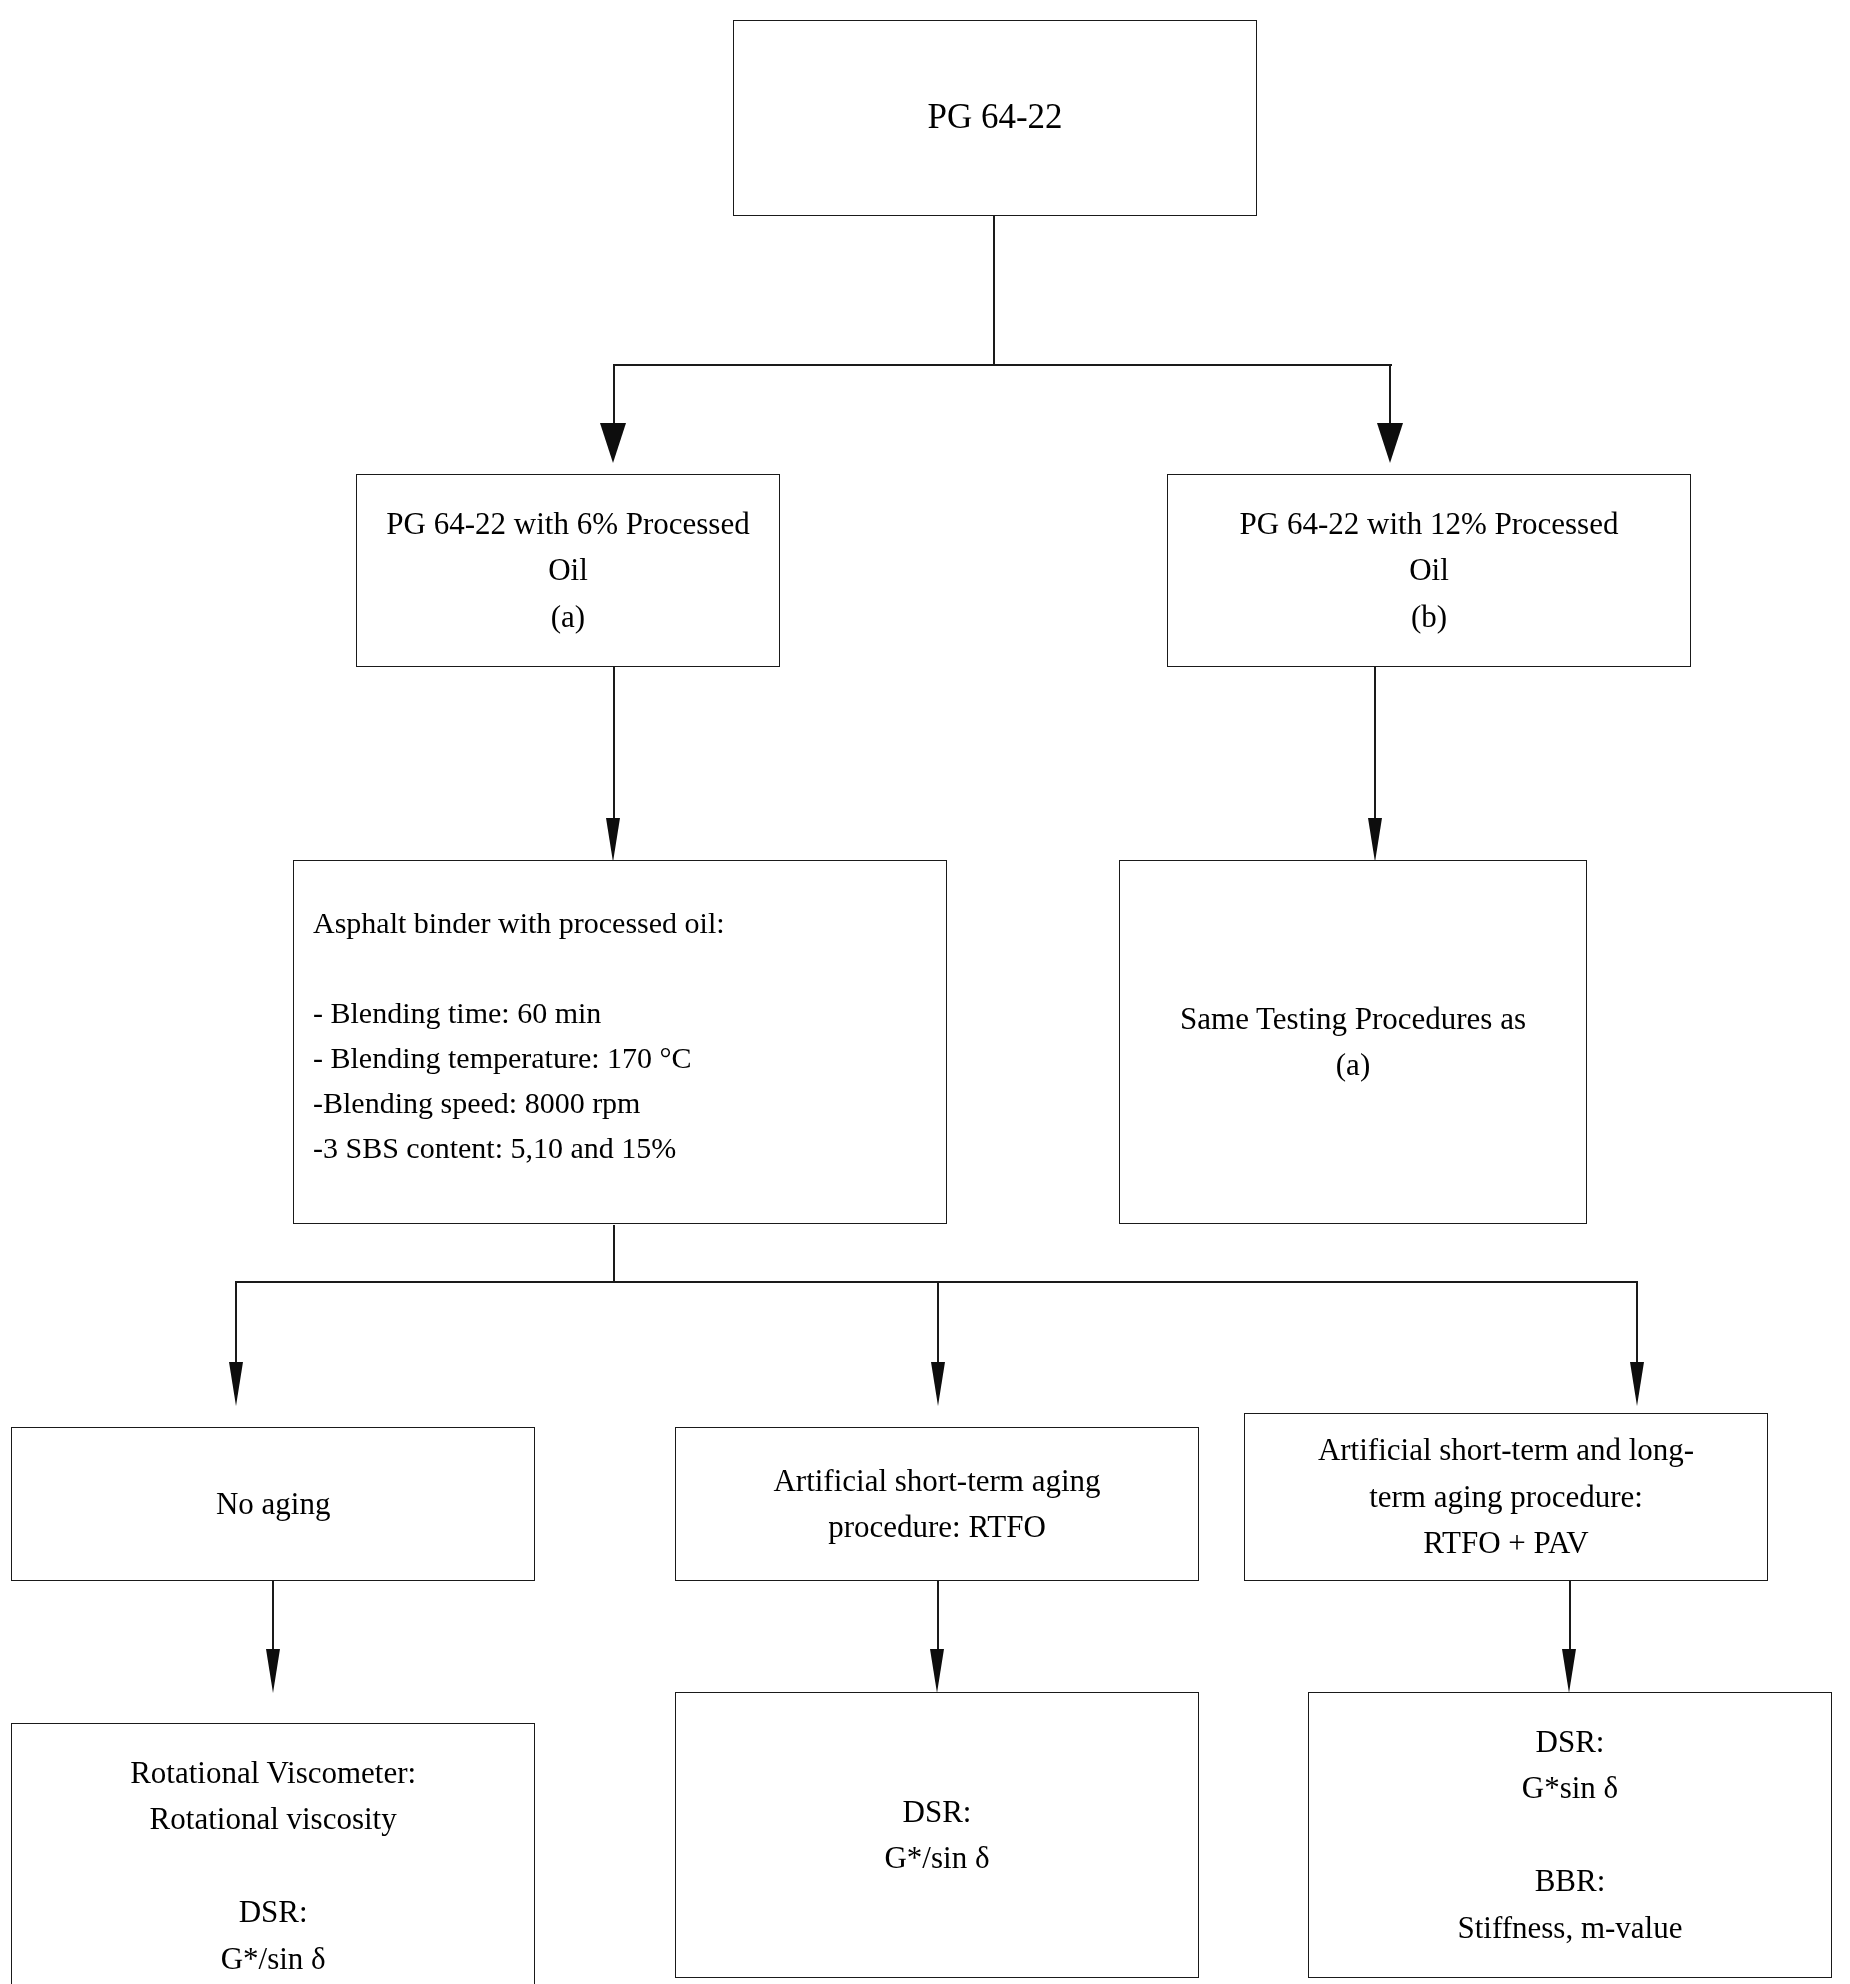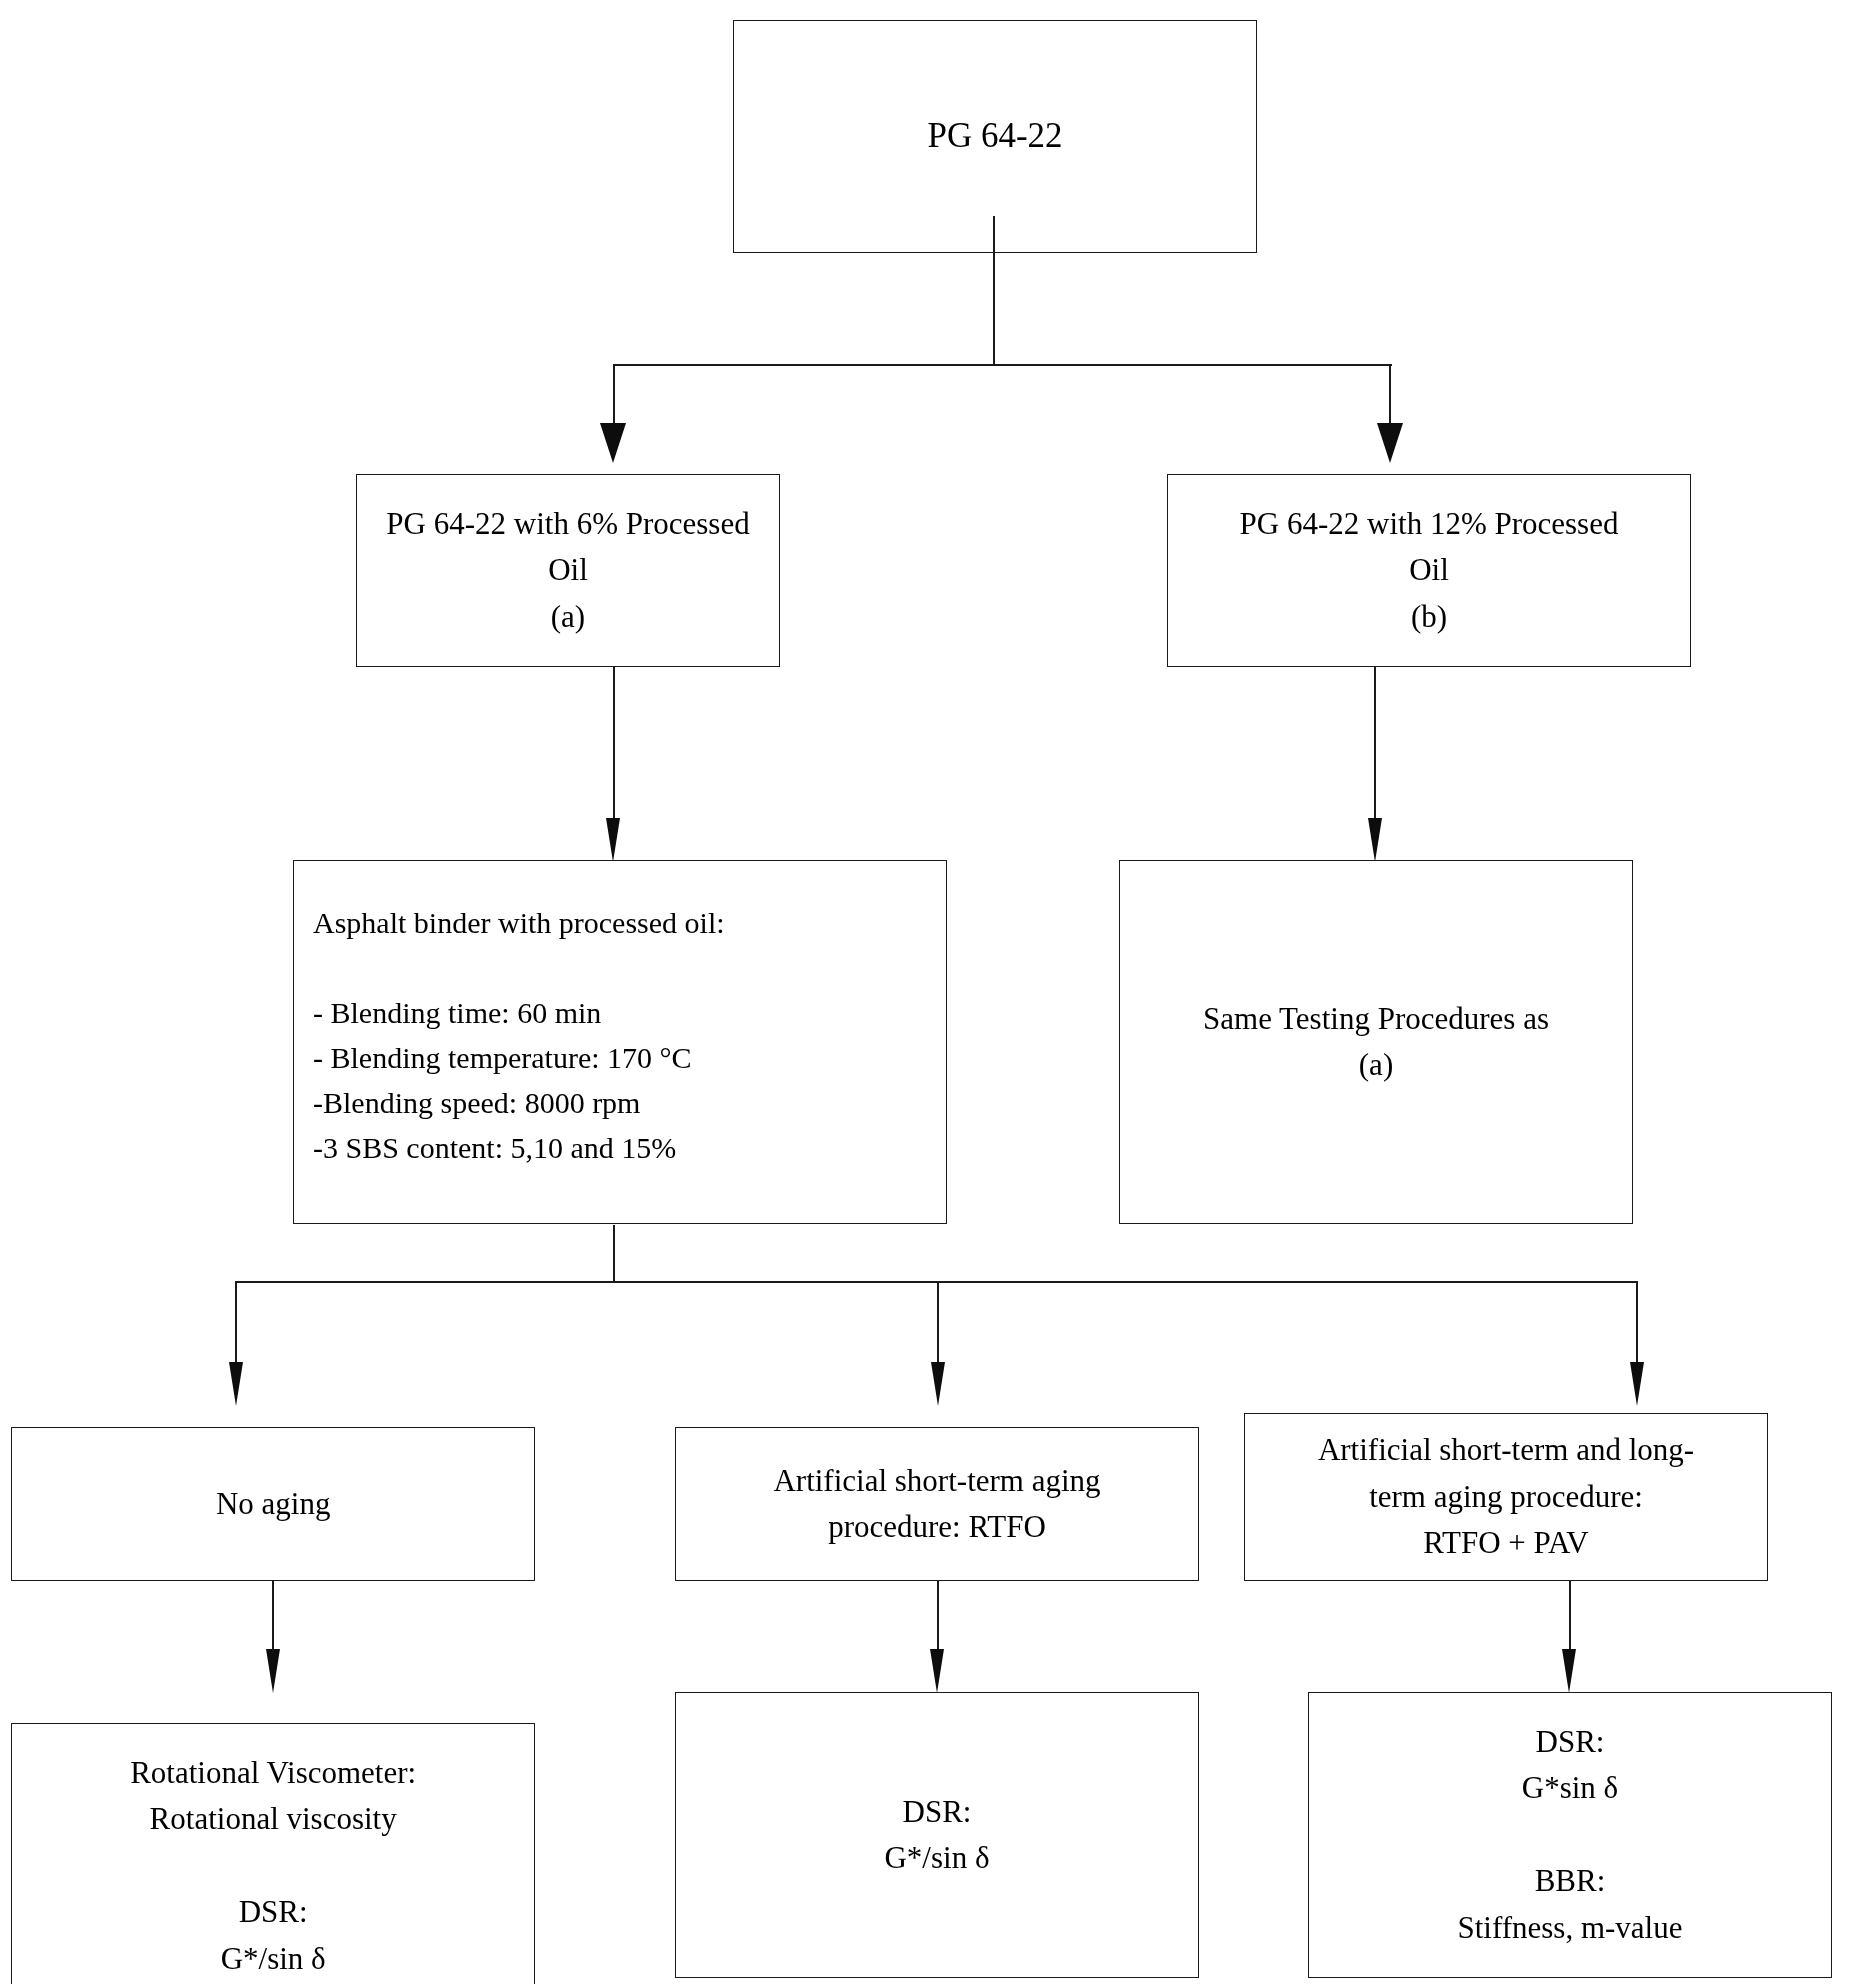--- a/index.html
+++ b/index.html
@@ -59,21 +59,21 @@
     border-left-width:7.8px;
     border-right-width:7.8px;
     border-top-width:44px;
   }
 </style>
 </head>
 <body>
 
 <div id="canvas">
 
-  <div class="node" style="left:733px; top:19.6px; width:524px; height:233px; font-size:35px;">
+  <div class="node" style="left:733px; top:19.6px; width:524px; height:196px; font-size:35px;">
     <span class="txt">PG 64-22</span>
   </div>
 
   <div class="vline" style="left:993px; top:216px; height:150px;"></div>
   <div class="hline" style="left:613px; top:364px; width:779px;"></div>
   <div class="vline" style="left:613px; top:364px; height:62px;"></div>
   <div class="arrowhead" style="left:600px; top:423px;"></div>
   <div class="vline" style="left:1389px; top:364px; height:62px;"></div>
   <div class="arrowhead" style="left:1377px; top:423px;"></div>
 
@@ -97,21 +97,21 @@
 
   <div class="node left" style="left:293px; top:860px; width:654px; height:364px; font-size:30px; align-items:flex-start; padding-top:39px;">
     <span class="txt">Asphalt binder with processed oil:
 
 - Blending time:  60 min
 - Blending temperature:  170 °C
 -Blending speed:  8000 rpm
 -3 SBS content: 5,10 and 15%</span>
   </div>
 
-  <div class="node" style="left:1119px; top:860px; width:514px; height:364px; font-size:31px;">
+  <div class="node" style="left:1119px; top:860px; width:468px; height:364px; font-size:31px;">
     <span class="txt">Same Testing Procedures as
 (a)</span>
   </div>
 
   <div class="vline" style="left:613px; top:1225px; height:58px;"></div>
   <div class="hline" style="left:235px; top:1281px; width:1403px;"></div>
 
   <div class="vline" style="left:235px; top:1281px; height:84px;"></div>
   <div class="arrowhead slim" style="left:229px; top:1362px;"></div>
 

